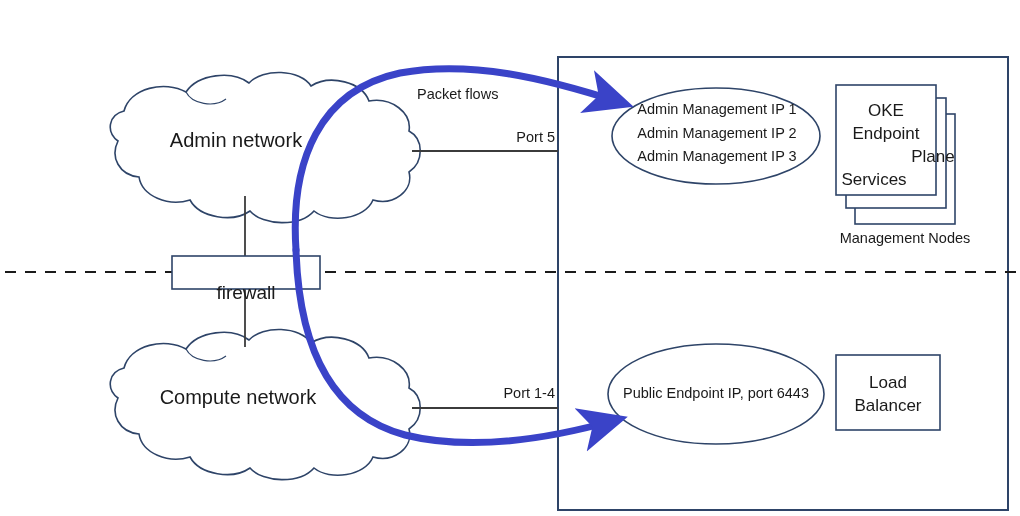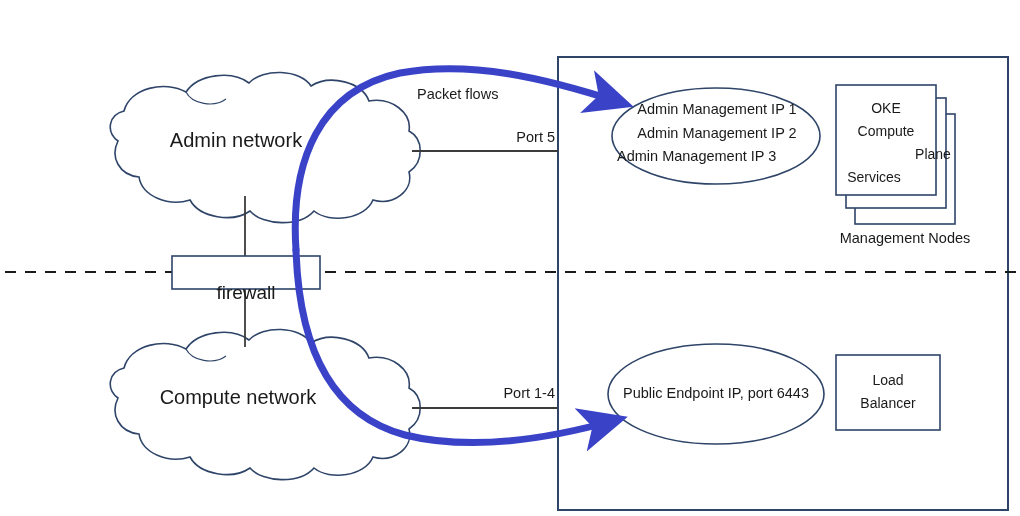--- a/index.html
+++ b/index.html
@@ -42,21 +42,21 @@
   .port-label {
     font-size: 14.5px;
   }
   .flow-label {
     font-size: 14.5px;
   }
   .ellipse-label {
     font-size: 14.5px;
   }
   .box-label {
-    font-size: 14px;
+    font-size: 17px;
   }
   .nodes-label {
     font-size: 14.5px;
   }
 </style>
 </head>
 <body>
 
 <div id="canvas">
 
@@ -139,26 +139,26 @@
   <div class="lbl firewall-label" style="left:172px; top:261px; width:148px; text-align:center;">firewall</div>
 
   <div class="lbl flow-label" style="left:417px; top:85px;">Packet flows</div>
 
   <div class="lbl port-label" style="left:470px; top:128px; width:85px; text-align:right;">Port 5</div>
 
   <div class="lbl port-label" style="left:465px; top:384px; width:90px; text-align:right;">Port 1-4</div>
 
   <div class="lbl ellipse-label" style="left:617px; top:100px; width:200px; text-align:center;">Admin Management IP 1</div>
   <div class="lbl ellipse-label" style="left:617px; top:124px; width:200px; text-align:center;">Admin Management IP 2</div>
-  <div class="lbl ellipse-label" style="left:617px; top:147px; width:200px; text-align:left;">Admin Management IP 3</div>
+  <div class="lbl ellipse-label" style="left:617px; top:147px; width:200px; text-align:center;">Admin Management IP 3</div>
 
   <div class="lbl ellipse-label" style="left:611px; top:384px; width:210px; text-align:center;">Public Endpoint IP, port 6443</div>
 
   <div class="lbl box-label" style="left:836px; top:100px; width:100px; text-align:center;">OKE</div>
-  <div class="lbl box-label" style="left:836px; top:123px; width:100px; text-align:center;">Compute</div>
+  <div class="lbl box-label" style="left:836px; top:123px; width:100px; text-align:center;">Endpoint</div>
   <div class="lbl box-label" style="left:836px; top:146px; width:100px; text-align:center;padding-left:47px;">Plane</div>
   <div class="lbl box-label" style="left:836px; top:169px; width:76px; text-align:center;">Services</div>
 
   <div class="lbl nodes-label" style="left:810px; top:229px; width:190px; text-align:center;">Management Nodes</div>
 
   <div class="lbl box-label" style="left:836px; top:372px; width:104px; text-align:center;">Load</div>
   <div class="lbl box-label" style="left:836px; top:395px; width:104px; text-align:center;">Balancer</div>
 
 </div>
 

